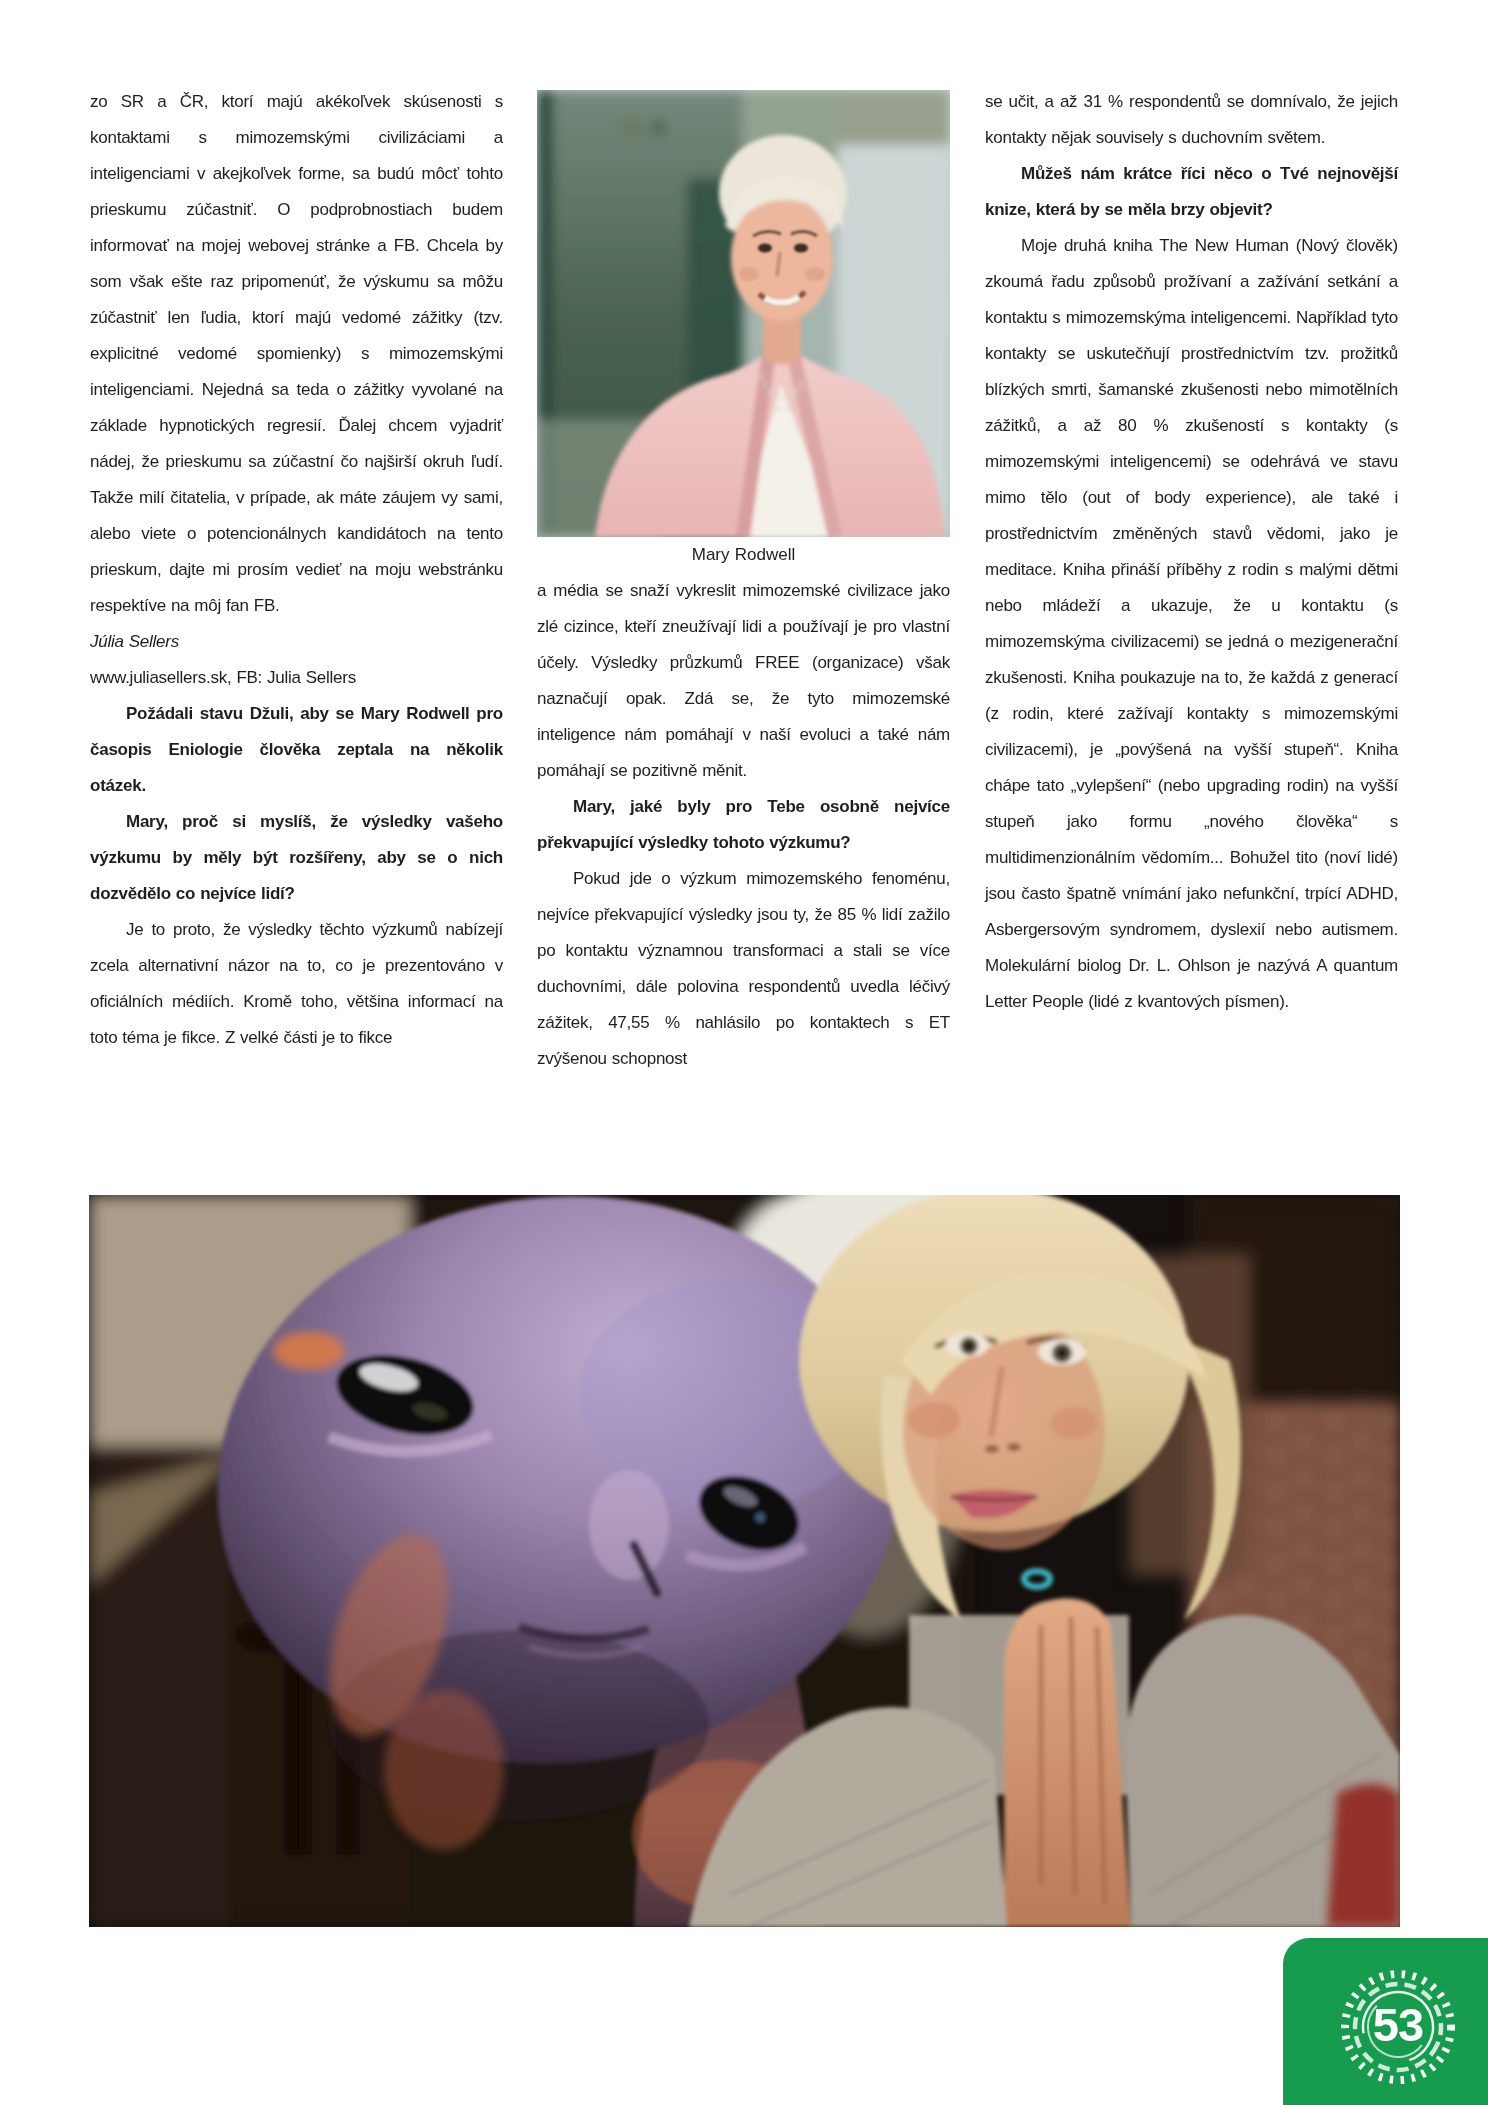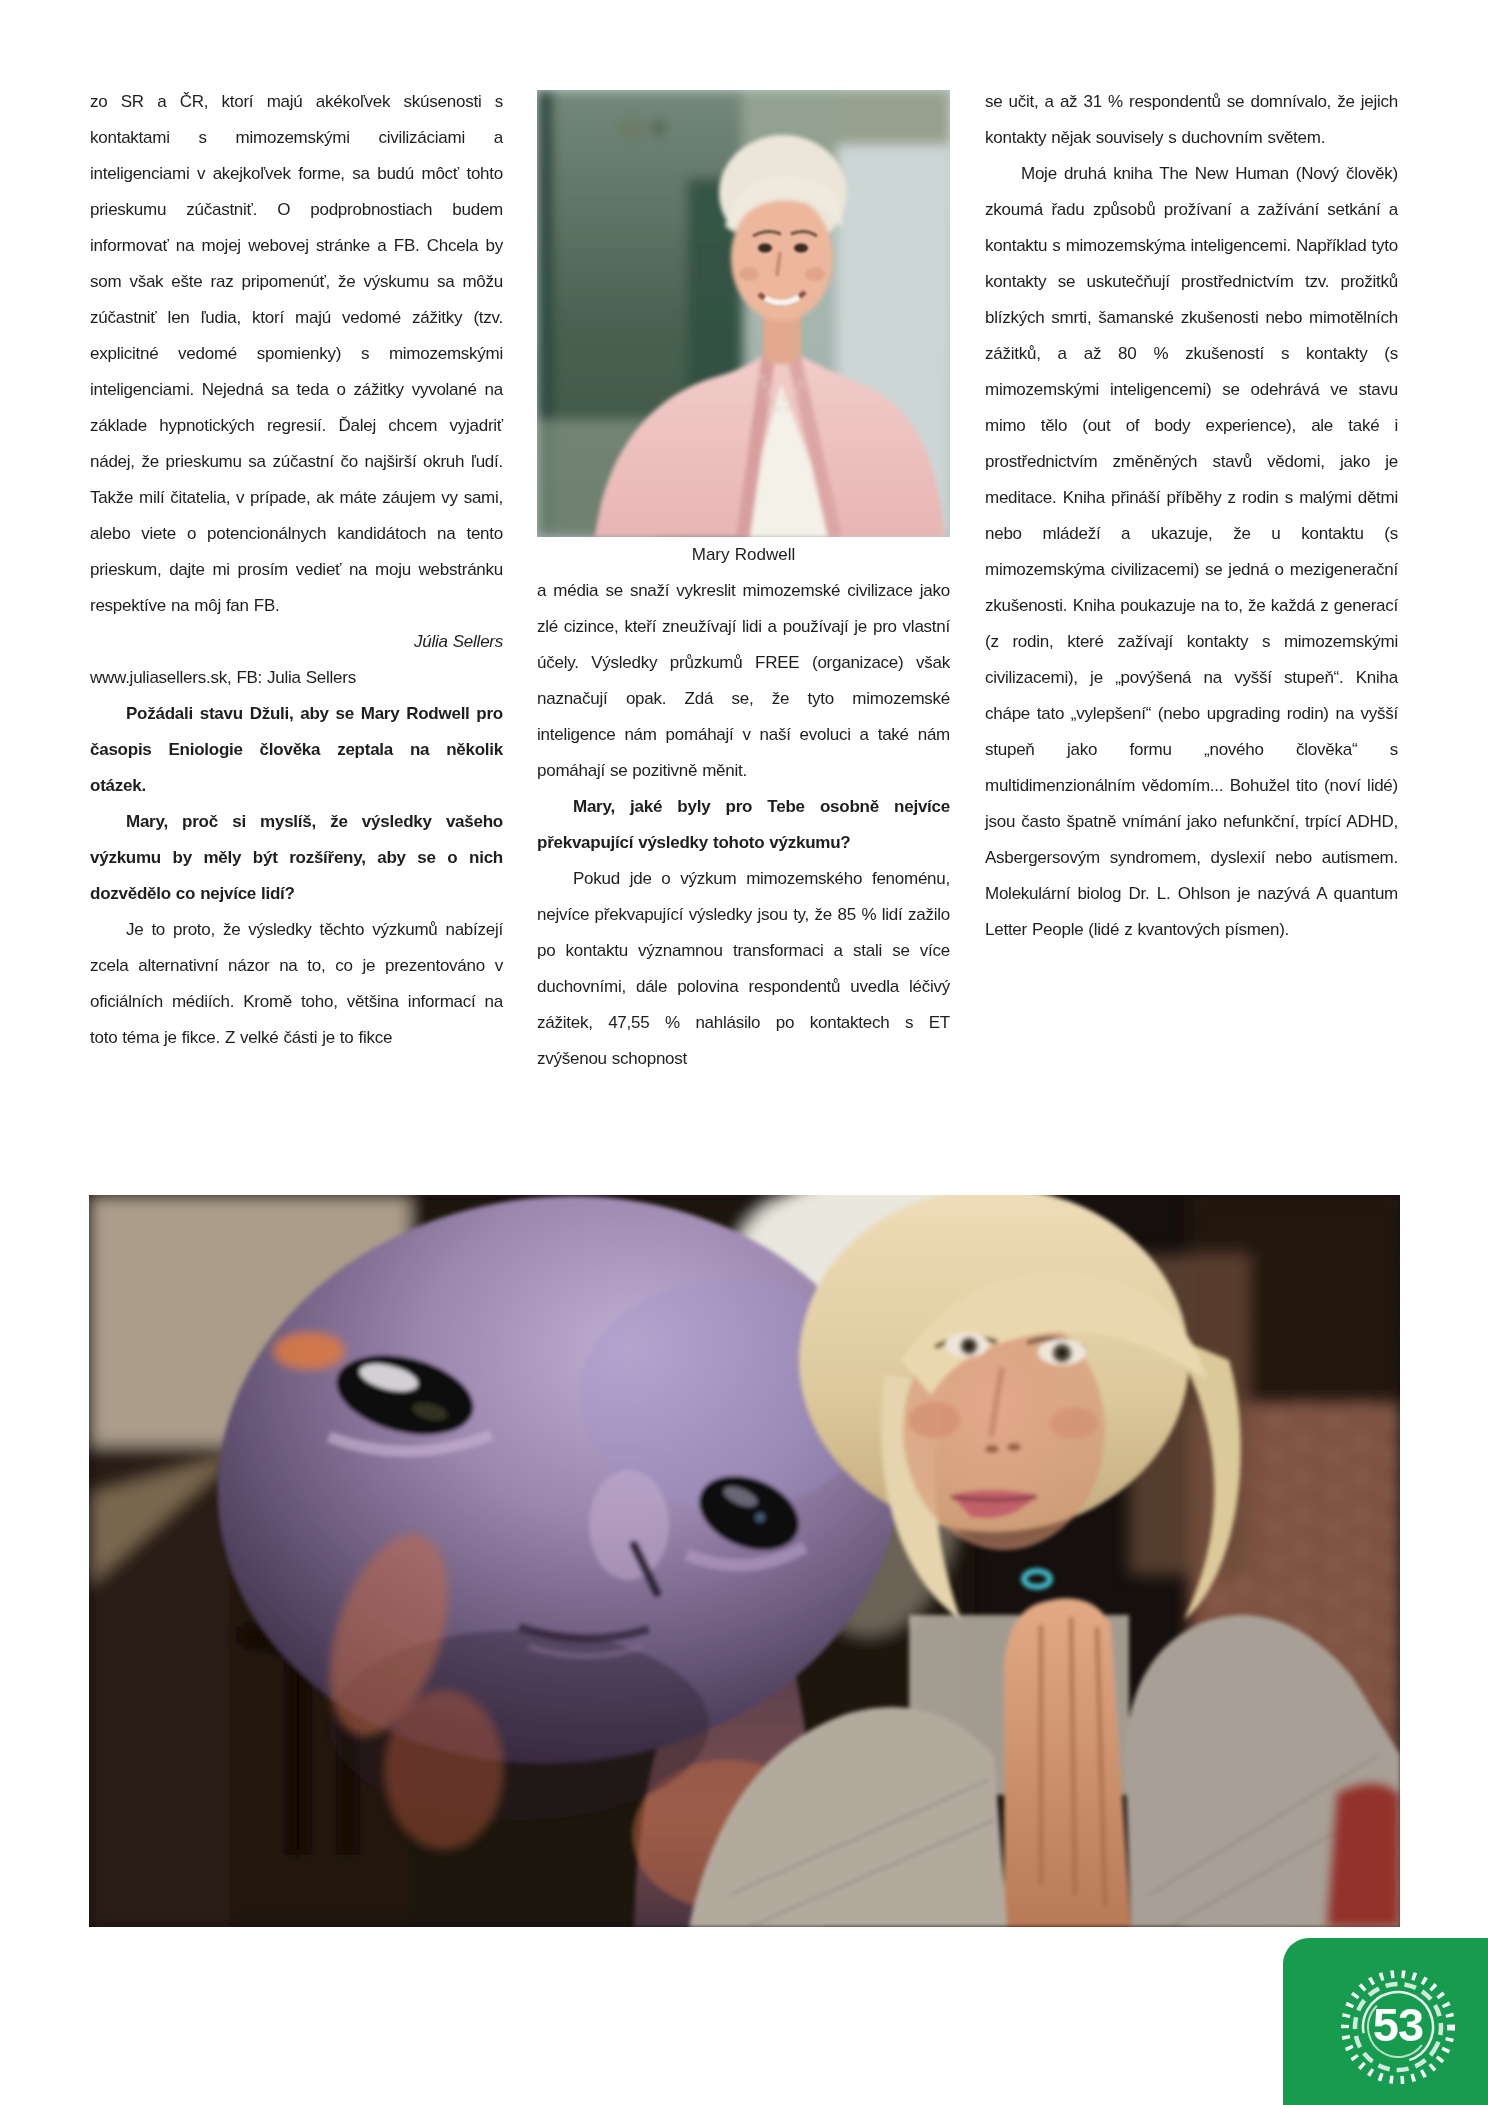--- a/index.html
+++ b/index.html
@@ -14,21 +14,21 @@
     letter-spacing:-0.25px; word-spacing:0.5px;
     hyphens:auto; -webkit-hyphens:auto;
   }
   .col-1 { left:90px; }
   .col-2 { left:537px; }
   .col-3 { left:985px; }
   .col p { margin:0; }
   .indent { text-indent:36px; }
   .gap { margin-top:24px; }
   .bold { font-weight:bold; }
-  .byline { text-align:right; font-style:italic; }
+  .byline { text-align:left; font-style:italic; }
   .weblink { }
   .portrait-frame { width:413px; height:447px; margin-top:6px; overflow:hidden; }
   .portrait-frame svg { display:block; }
   .caption { text-align:center; margin-top:10px; letter-spacing:0; }
   .after-caption { margin-top:22px; }
   .bigphoto {
     position:absolute; left:89px; top:1195px; width:1311px; height:732px; overflow:hidden;
   }
   .footer-credit {
     position:absolute; left:84px; top:2008px;
@@ -124,20 +124,21 @@
       </svg>
     </div>
     <p class="caption">Mary Rodwell</p>
     <p class="after-caption">a média se snaží vykreslit mimozemské civilizace jako zlé cizince, kteří zneužívají lidi a používají je pro vlastní účely. Výsledky průzkumů FREE (organizace) však naznačují opak. Zdá se, že tyto mimozemské inteligence nám pomáhají v naší evoluci a také nám pomáhají se pozitivně měnit.</p>
     <p class="bold indent gap">Mary, jaké byly pro Tebe osobně nejvíce překvapující výsledky tohoto výzkumu?</p>
     <p class="indent">Pokud jde o výzkum mimozemského fenoménu, nejvíce překvapující výsledky jsou ty, že 85 % lidí zažilo po kontaktu významnou transformaci a stali se více duchovními, dále polovina respondentů uvedla léčivý zážitek, 47,55 % nahlásilo po kontaktech s ET zvýšenou schopnost</p>
   </div>
 
   <div class="col col-3" lang="cs">
     <p>se učit, a až 31 % respondentů se domnívalo, že jejich kontakty nějak souvisely s duchovním světem.</p>
+    <p class="bold indent gap">Můžeš nám krátce říci něco o Tvé nejnovější knize, která by se měla brzy objevit?</p>
     <p class="indent">Moje druhá kniha The New Human (Nový člověk) zkoumá řadu způsobů prožívaní a zažívání setkání a kontaktu s mimozemskýma inteligencemi. Například tyto kontakty se uskutečňují prostřednictvím tzv. prožitků blízkých smrti, šamanské zkušenosti nebo mimotělních zážitků, a až 80 % zkušeností s kontakty (s mimozemskými inteligencemi) se odehrává ve stavu mimo tělo (out of body experience), ale také i prostřednictvím změněných stavů vědomi, jako je meditace. Kniha přináší příběhy z rodin s malými dětmi nebo mládeží a ukazuje, že u kontaktu (s mimozemskýma civilizacemi) se jedná o mezigenerační zkušenosti. Kniha poukazuje na to, že každá z generací (z rodin, které zažívají kontakty s mimozemskými civilizacemi), je „povýšená na vyšší stupeň“. Kniha chápe tato „vylepšení“ (nebo upgrading rodin) na vyšší stupeň jako formu „nového člověka“ s multidimenzionálním vědomím... Bohužel tito (noví lidé) jsou často špatně vnímání jako nefunkční, trpící ADHD, Asbergersovým syndromem, dyslexií nebo autismem. Molekulární biolog Dr. L. Ohlson je nazývá A quantum Letter People (lidé z kvantových písmen).</p>
   </div>
 
   <div class="bigphoto">
     <svg width="1311" height="732" viewBox="0 0 1311 732" aria-hidden="true">
       <defs>
         <radialGradient id="aHead" cx="0.62" cy="0.28" r="0.85">
           <stop offset="0" stop-color="#bfadd0"></stop>
             <stop offset="0.35" stop-color="#9c87ae"></stop>
           <stop offset="0.62" stop-color="#6f5d80"></stop>

